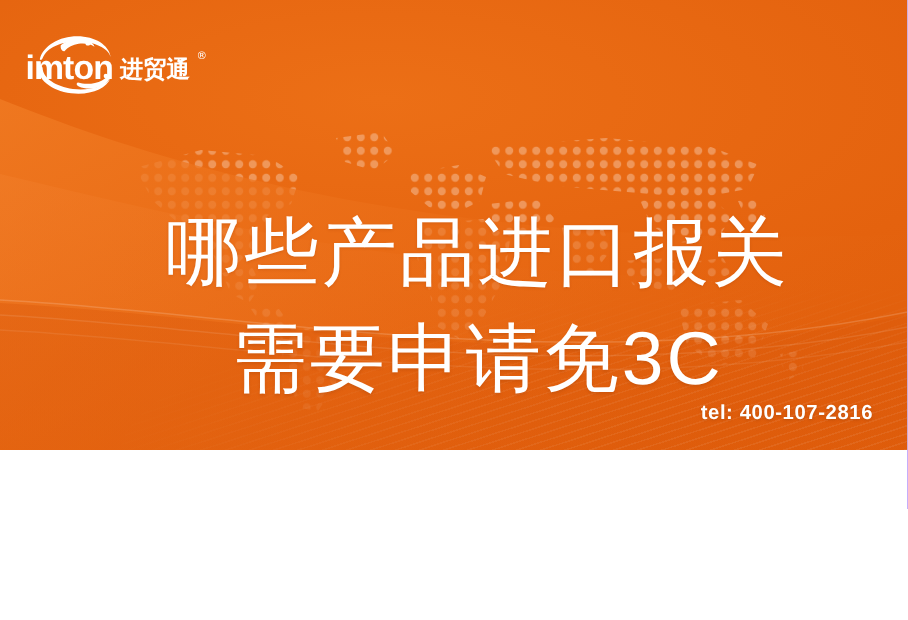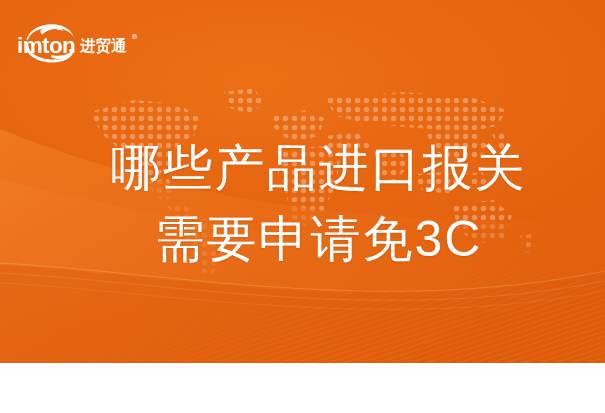--- a/index.html
+++ b/index.html
@@ -9,21 +9,21 @@
     background: #ffffff;
   }
   body {
     font-family: "Liberation Sans", "DejaVu Sans", sans-serif;
   }
 
   
   #banner {
     position: relative;
     width: 605px;
-    height: 363px;
+    height: 300px;
     overflow: hidden;
     background: #8b5cf6;
     user-select: none;
   }
 
   
   .bg-base {
     position: absolute;
     inset: 0;
     background:
@@ -239,14 +239,15 @@
 
       <text x="117" y="20" font-family="DejaVu Sans, sans-serif" font-size="7" fill="#ffffff">®</text>
     </svg>
   </div>
 
   <div class="headline">
     <span class="line1">哪些产品进口报关</span>
     <span class="line2">需要申请免3C</span>
   </div>
 
+  <div class="phone">tel: 400-107-2816</div>
 
 </div>
 
 </body></html>

